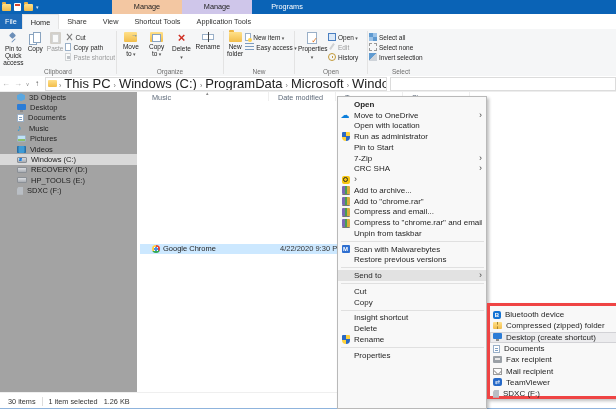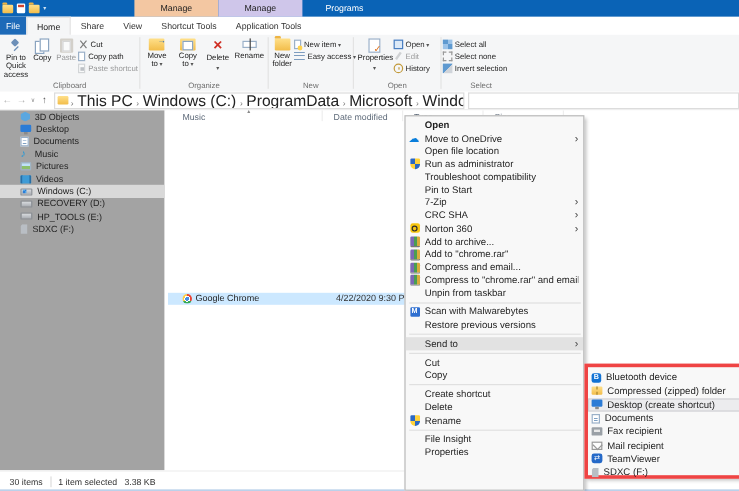--- a/index.html
+++ b/index.html
@@ -407,49 +407,44 @@
       <span class="mlabel">Open</span>
     </div>
     <div class="mitem has-sub">
       <span class="gut">
         <span class="ic ic-onedrive"></span>
       </span>
       <span class="mlabel">Move to OneDrive</span>
     </div>
     <div class="mitem">
       <span class="gut"></span>
-      <span class="mlabel">Open file location</span>
+      <span class="mlabel">Open with location</span>
     </div>
     <div class="mitem">
       <span class="gut">
         <span class="ic ic-shield"></span>
       </span>
       <span class="mlabel">Run as administrator</span>
     </div>
     <div class="mitem">
       <span class="gut"></span>
-      <span class="mlabel">Troubleshoot compatibility</span>
-    </div>
-    <div class="mitem">
-      <span class="gut"></span>
       <span class="mlabel">Pin to Start</span>
     </div>
     <div class="mitem has-sub">
       <span class="gut"></span>
       <span class="mlabel">7-Zip</span>
     </div>
     <div class="mitem has-sub">
       <span class="gut"></span>
       <span class="mlabel">CRC SHA</span>
     </div>
     <div class="mitem has-sub">
       <span class="gut">
         <span class="ic ic-norton"></span>
       </span>
-      <span class="mlabel">Norton 360</span>
     </div>
     <div class="mitem">
       <span class="gut">
         <span class="ic ic-winrar"></span>
       </span>
       <span class="mlabel">Add to archive...</span>
     </div>
     <div class="mitem">
       <span class="gut">
         <span class="ic ic-winrar"></span>
@@ -493,37 +488,33 @@
       <span class="gut"></span>
       <span class="mlabel">Cut</span>
     </div>
     <div class="mitem">
       <span class="gut"></span>
       <span class="mlabel">Copy</span>
     </div>
     <div class="msep"></div>
     <div class="mitem">
       <span class="gut"></span>
-      <span class="mlabel">Create shortcut</span>
+      <span class="mlabel">Insight shortcut</span>
     </div>
     <div class="mitem">
       <span class="gut"></span>
       <span class="mlabel">Delete</span>
     </div>
     <div class="mitem">
       <span class="gut">
         <span class="ic ic-shield"></span>
       </span>
       <span class="mlabel">Rename</span>
     </div>
     <div class="msep"></div>
-    <div class="mitem">
-      <span class="gut"></span>
-      <span class="mlabel">File Insight</span>
-    </div>
     <div class="mitem">
       <span class="gut"></span>
       <span class="mlabel">Properties</span>
     </div>
   </div>
 <div class="sendto" id="sendto">
     <div class="stitem">
       <span class="ic ic-bluetooth"></span>
       <span>Bluetooth device</span>
     </div>
@@ -554,15 +545,15 @@
     <div class="stitem">
       <span class="ic ic-sdcard"></span>
       <span>SDXC (F:)</span>
     </div>
   </div>
 
 <div class="statusbar">
   <span>30 items</span>
   <span class="sdiv"></span>
   <span>1 item selected</span>
-  <span>3.38 KB</span>
+  <span>1.26 KB</span>
 </div>
 <div class="bottomedge"></div>
 
 </body></html>

